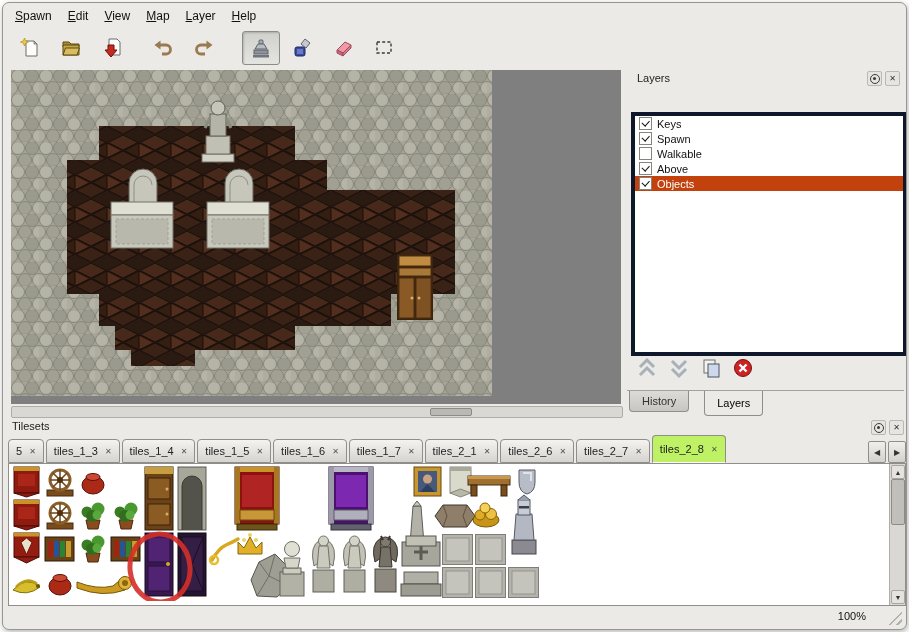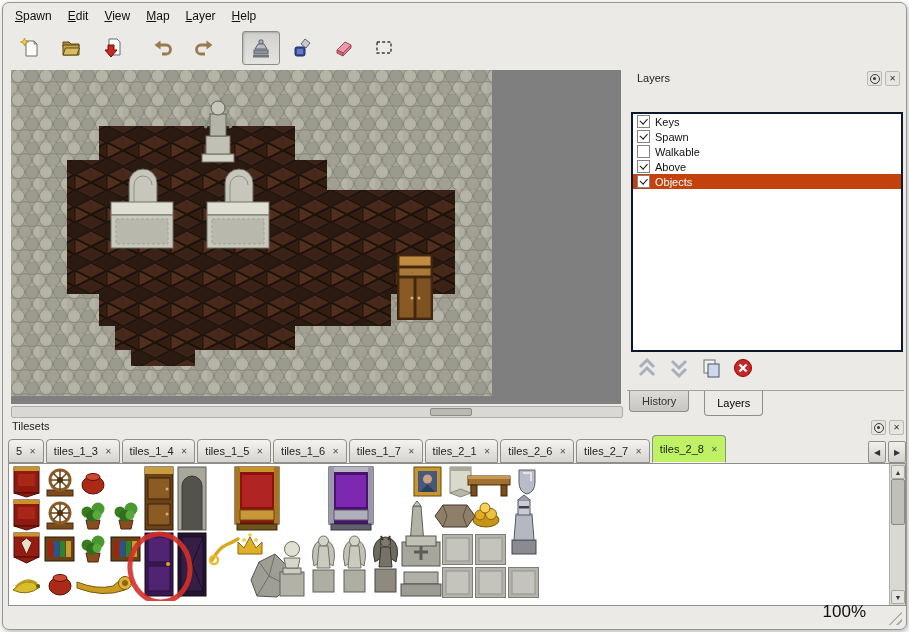--- a/index.html
+++ b/index.html
@@ -26,21 +26,21 @@
   .layers-panel{position:absolute;left:624px;top:67px;width:277px;height:346px}
   .lp-title{position:absolute;left:10px;top:2px;font-size:11px;color:#222}
   .dock-btns{position:absolute;right:4px;top:1px;display:flex;gap:3px}
   .dock-btn{width:13px;height:13px;display:flex;align-items:center;justify-content:center;font-size:8px;color:#333;border:1px solid #b9b8b2;border-radius:2px;background:#e6e5e1}
   .float-glyph{width:8px;height:8px;border:1px solid #3a3a36;border-radius:50%;position:relative}
   .float-glyph::after{content:"";position:absolute;left:2px;top:2px;width:3px;height:3px;background:#3a3a36;border-radius:50%}
   .lp-opacity{position:absolute;left:0;top:20px;right:0;height:18px}
   .opacity-label{position:absolute;left:10px;top:2px;font-size:11px;color:#111}
   .opacity-track{position:absolute;left:58px;right:28px;top:6px;height:7px;background:#2b3fa0;border:1px solid #141f60;border-radius:1px}
   .opacity-handle{position:absolute;right:5px;top:2px;width:20px;height:14px;background:#dddcd8;border:1px solid #888781;border-radius:2px;background-image:repeating-linear-gradient(90deg,#b4b3ad 0 1px,rgba(0,0,0,0) 1px 3px)}
-  .layer-list{position:absolute;left:4px;top:42px;width:268px;height:236px;background:#fff;border:2px solid #0f172a;overflow:hidden}
+  .layer-list{position:absolute;left:4px;top:42px;width:268px;height:236px;background:#fff;border:4px solid #0f172a;overflow:hidden}
   .layer-row{display:flex;align-items:center;height:15px;padding-left:2px;font-size:11px;color:#111}
   .layer-row.on{background:#c2410c;color:#fff}
   .checkbox{position:relative;width:11px;height:11px;background:#fff;border:1px solid #858580;margin:0 5px 0 2px;flex:none}
   .checkbox.on::after{content:"";position:absolute;left:1.5px;top:2px;width:6px;height:3.5px;border-left:1.6px solid #161616;border-bottom:1.6px solid #161616;transform:rotate(-48deg)}
   .lp-buttons{position:absolute;left:8px;top:285px;height:26px;display:flex;align-items:center;gap:8px}
   .lp-btn{width:24px;height:24px;display:flex;align-items:center;justify-content:center}
   .lp-tabs{position:absolute;left:0;right:0;bottom:0;height:25px;border-top:1px solid #a2a19b;display:flex;padding-left:2px}
   .ptab{height:20px;display:flex;align-items:center;padding:0 12px;font-size:11px;background:linear-gradient(#dcdbd7,#c7c6c2);border:1px solid #8f8e88;border-top:none;border-radius:0 0 4px 4px;margin-right:15px;color:#333}
   .ptab.on{background:#ebeae7;height:24px;color:#000}
 
@@ -54,21 +54,21 @@
   .ts-tab-close{margin-left:7px;font-size:8px;color:#555}
   .ts-spacer{flex:1}
   .ts-arrow{width:16px;height:20px;display:flex;align-items:center;justify-content:center;font-size:8px;color:#333;background:linear-gradient(#f0efec,#d2d1cd);border:1px solid #8f8e88;border-radius:2px;margin-left:2px}
   .ts-content{position:absolute;left:2px;top:43px;right:2px;height:141px;background:#fff;border:1px solid #8f8e88}
   .ts-vscroll{position:absolute;right:0;top:0;width:15px;bottom:0;background:#d9d8d4;border-left:1px solid #aeada7}
   .vs-btn{position:absolute;left:1px;width:12px;height:12px;display:flex;align-items:center;justify-content:center;font-size:7px;color:#333;background:#e4e3df;border:1px solid #a8a7a1;border-radius:2px}
   .vs-up{top:1px}.vs-down{bottom:1px}
   .vs-thumb{position:absolute;left:1px;top:15px;width:12px;height:44px;background:#c0bfb9;border:1px solid #8c8b85;border-radius:2px}
 
   
-  .status-zoom{position:absolute;right:40px;bottom:7px;font-size:17px;color:#111}
+  .status-zoom{position:absolute;right:40px;bottom:7px;font-size:11px;color:#111}
   .resize-grip{position:absolute;right:4px;bottom:4px;width:14px;height:14px;background:repeating-linear-gradient(135deg,#b2b1ab 0 2px,rgba(0,0,0,0) 2px 5px);clip-path:polygon(100% 0,100% 100%,0 100%)}
 </style>
 </head>
 <body>
 
 <div class="window">
 
   <div class="menubar">
     <span class="menu-item">Spawn</span>
     <span class="menu-item">Edit</span>

